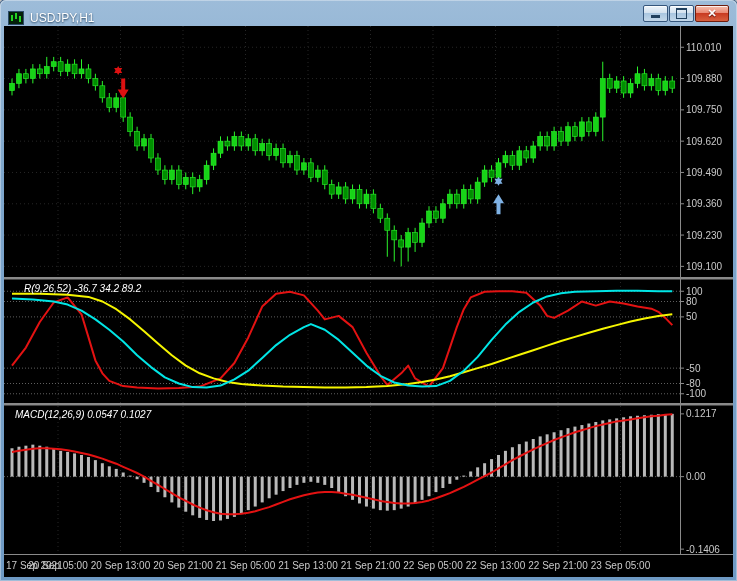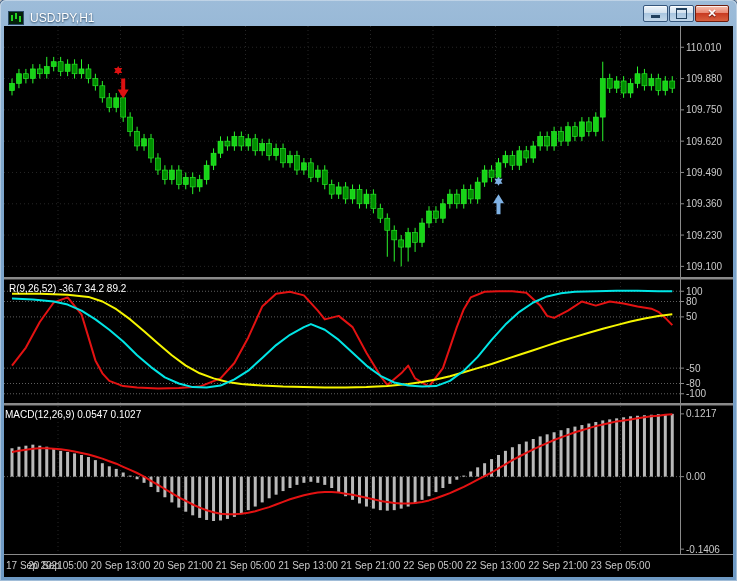--- a/index.html
+++ b/index.html
@@ -15,22 +15,22 @@
   .wbtn .minbar{width:9px;height:3px;background:#20405e;margin-top:6px;}
   .wbtn .maxbox{width:9px;height:8px;border:1px solid #20405e;border-top-width:2px;}
   .wbtn.close{width:34px;background:linear-gradient(#f6bfae,#ea8a75 45%,#c83b22 50%,#d8603f);border-color:#6f1d0e;
     color:#fff;font-size:11px;font-weight:bold;text-shadow:0 1px 1px rgba(60,0,0,.8);}
   .content{position:absolute;left:4px;top:26px;width:729px;height:551px;background:#000;overflow:hidden;}
   #plot{position:absolute;left:0;top:0;}
   svg text{font-family:"Liberation Sans",sans-serif;}
   .overlay{position:absolute;color:#fff;font-size:10px;white-space:nowrap;z-index:3;}
   .ohlc{left:5px;top:2px;}
   .ohlc .dd{color:#e8e8e8;font-size:8px;margin-right:4px;}
-  .ind1{left:5px;top:257px;}
-  .ind2{left:1px;top:383px;}
+  .ind1{left:20px;top:257px;font-style:italic;}
+  .ind2{left:11px;top:383px;font-style:italic;}
 </style>
 </head>
 <body>
 
 <div class="window">
   <div class="titlebar">
     <span class="app-icon"></span>
     <span class="title-text">USDJPY,H1</span>
     <div class="winbtns">
       <div class="wbtn">

